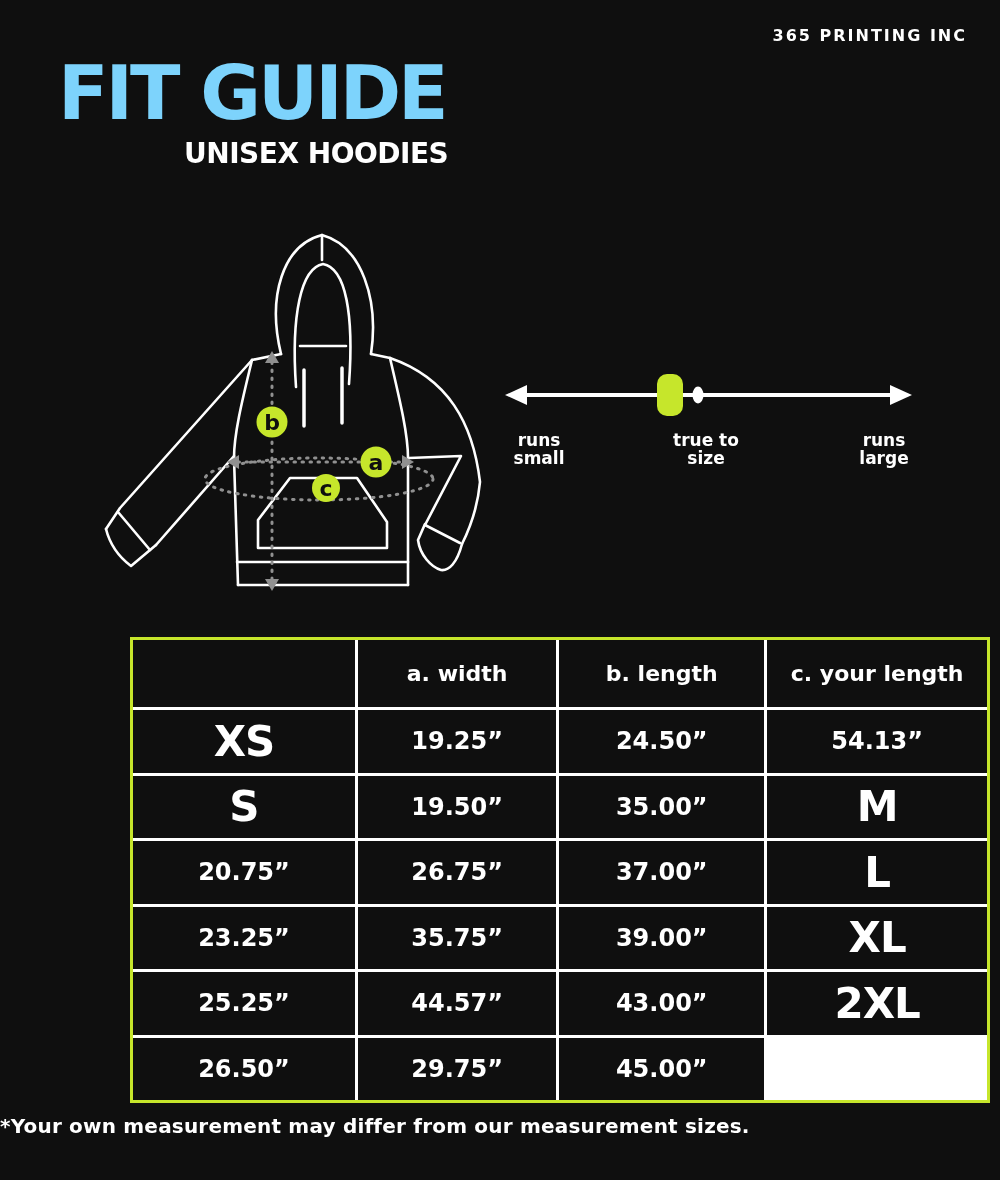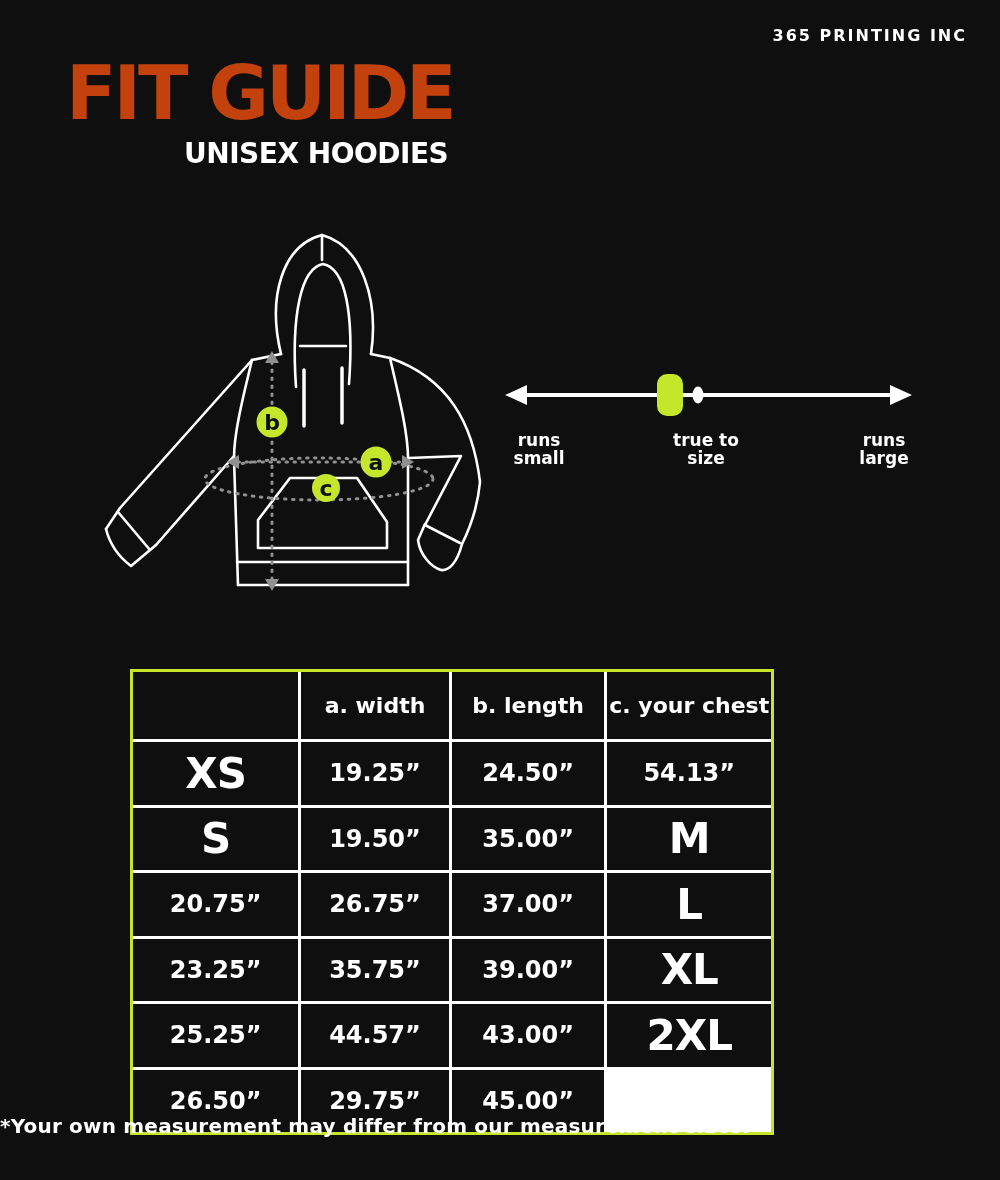--- a/index.html
+++ b/index.html
@@ -18,26 +18,26 @@
     top: 26px;
     right: 33px;
     font-size: 16px;
     font-weight: bold;
     letter-spacing: 2px;
     color: #ffffff;
     white-space: nowrap;
   }
   .title {
     position: absolute;
-    left: 66px;
+    left: 58px;
     top: 56px;
     font-size: 74px;
     font-weight: bold;
     letter-spacing: -3px;
-    color: #c2410c;
+    color: #7dd3fc;
     white-space: nowrap;
     line-height: 1;
   }
   .subtitle {
     position: absolute;
     left: 184px;
     top: 140px;
     font-size: 28px;
     font-weight: bold;
     letter-spacing: -0.5px;
@@ -70,25 +70,24 @@
     color: #ffffff;
     white-space: nowrap;
   }
   .scale-label.l1 { left: 39px; }
   .scale-label.l2 { left: 206px; }
   .scale-label.l3 { left: 384px; }
   .size-table {
     position: absolute;
     left: 130px;
     top: 637px;
-    width: 644px;
+    width: 860px;
     height: 466px;
     border: 3px solid #c6e62b;
     background: #ffffff;
-    margin-top: 32px;
   }
   .grid {
     display: grid;
     width: 100%;
     height: 100%;
     grid-template-columns: 197fr 176fr 182fr 195fr;
     grid-template-rows: 67px repeat(6, 1fr);
     gap: 3px;
     background: #ffffff;
   }
@@ -200,21 +199,21 @@
     <div>runs</div>
     <div>large</div>
   </div>
 </div>
 
 <div class="size-table">
   <div class="grid">
     <div class="cell head"></div>
     <div class="cell head">a. width</div>
     <div class="cell head">b. length</div>
-    <div class="cell head">c. your chest</div>
+    <div class="cell head">c. your length</div>
 
     <div class="cell size">XS</div>
     <div class="cell val">19.25”</div>
     <div class="cell val">24.50”</div>
     <div class="cell val">54.13”</div>
 
     <div class="cell size">S</div>
     <div class="cell val">19.50”</div>
     <div class="cell val">35.00”</div>
 

